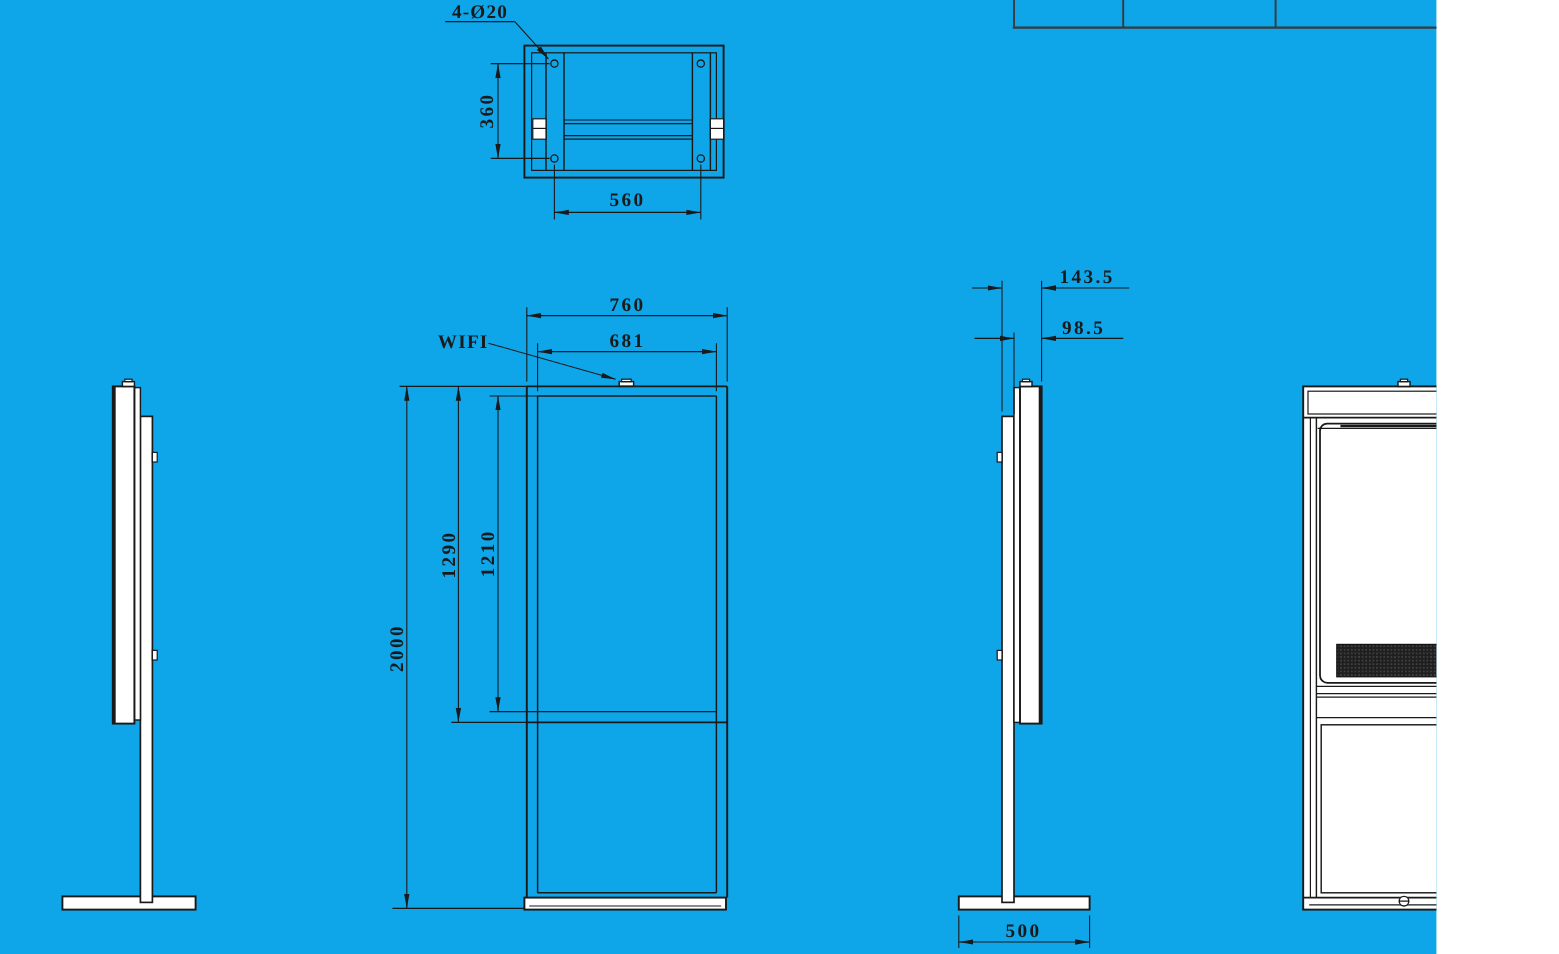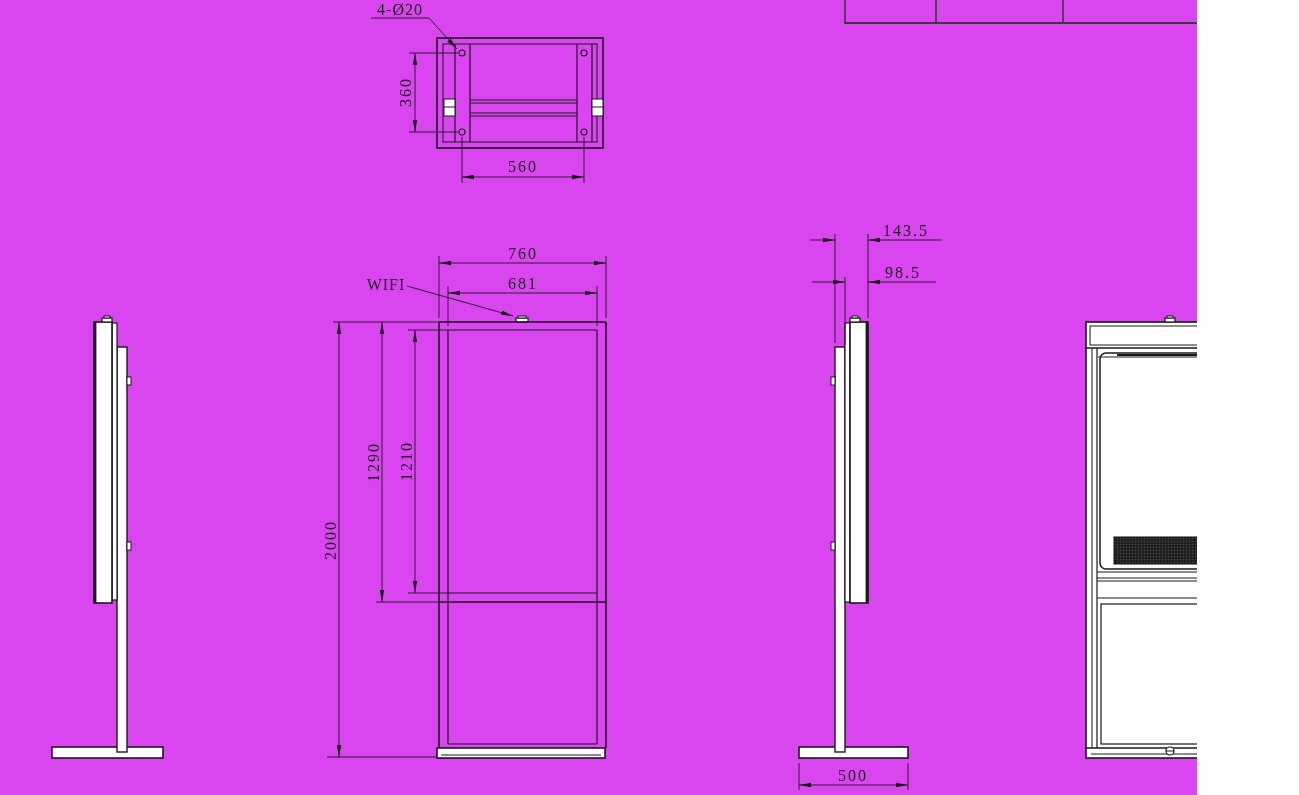--- a/index.html
+++ b/index.html
@@ -1,21 +1,22 @@
 <!DOCTYPE html>
 <html><head>
 <meta charset="utf-8">
 <style>
   html, body { margin: 0; padding: 0; background: #ffffff; }
   .canvas {
     position: relative;
     width: 1197px;
     height: 795px;
-    background: #d946ef;
+    background: #0ea5e9;
     overflow: hidden;
+    font-weight: bold;
   }
   svg { display: block; }
   .dim-text {
     font-family: "Liberation Serif", "DejaVu Serif", serif;
     font-size: 16px;
     letter-spacing: 2px;
     fill: #1a1a1a;
   }
   .callout-text {
     font-family: "Liberation Serif", "DejaVu Serif", serif;

